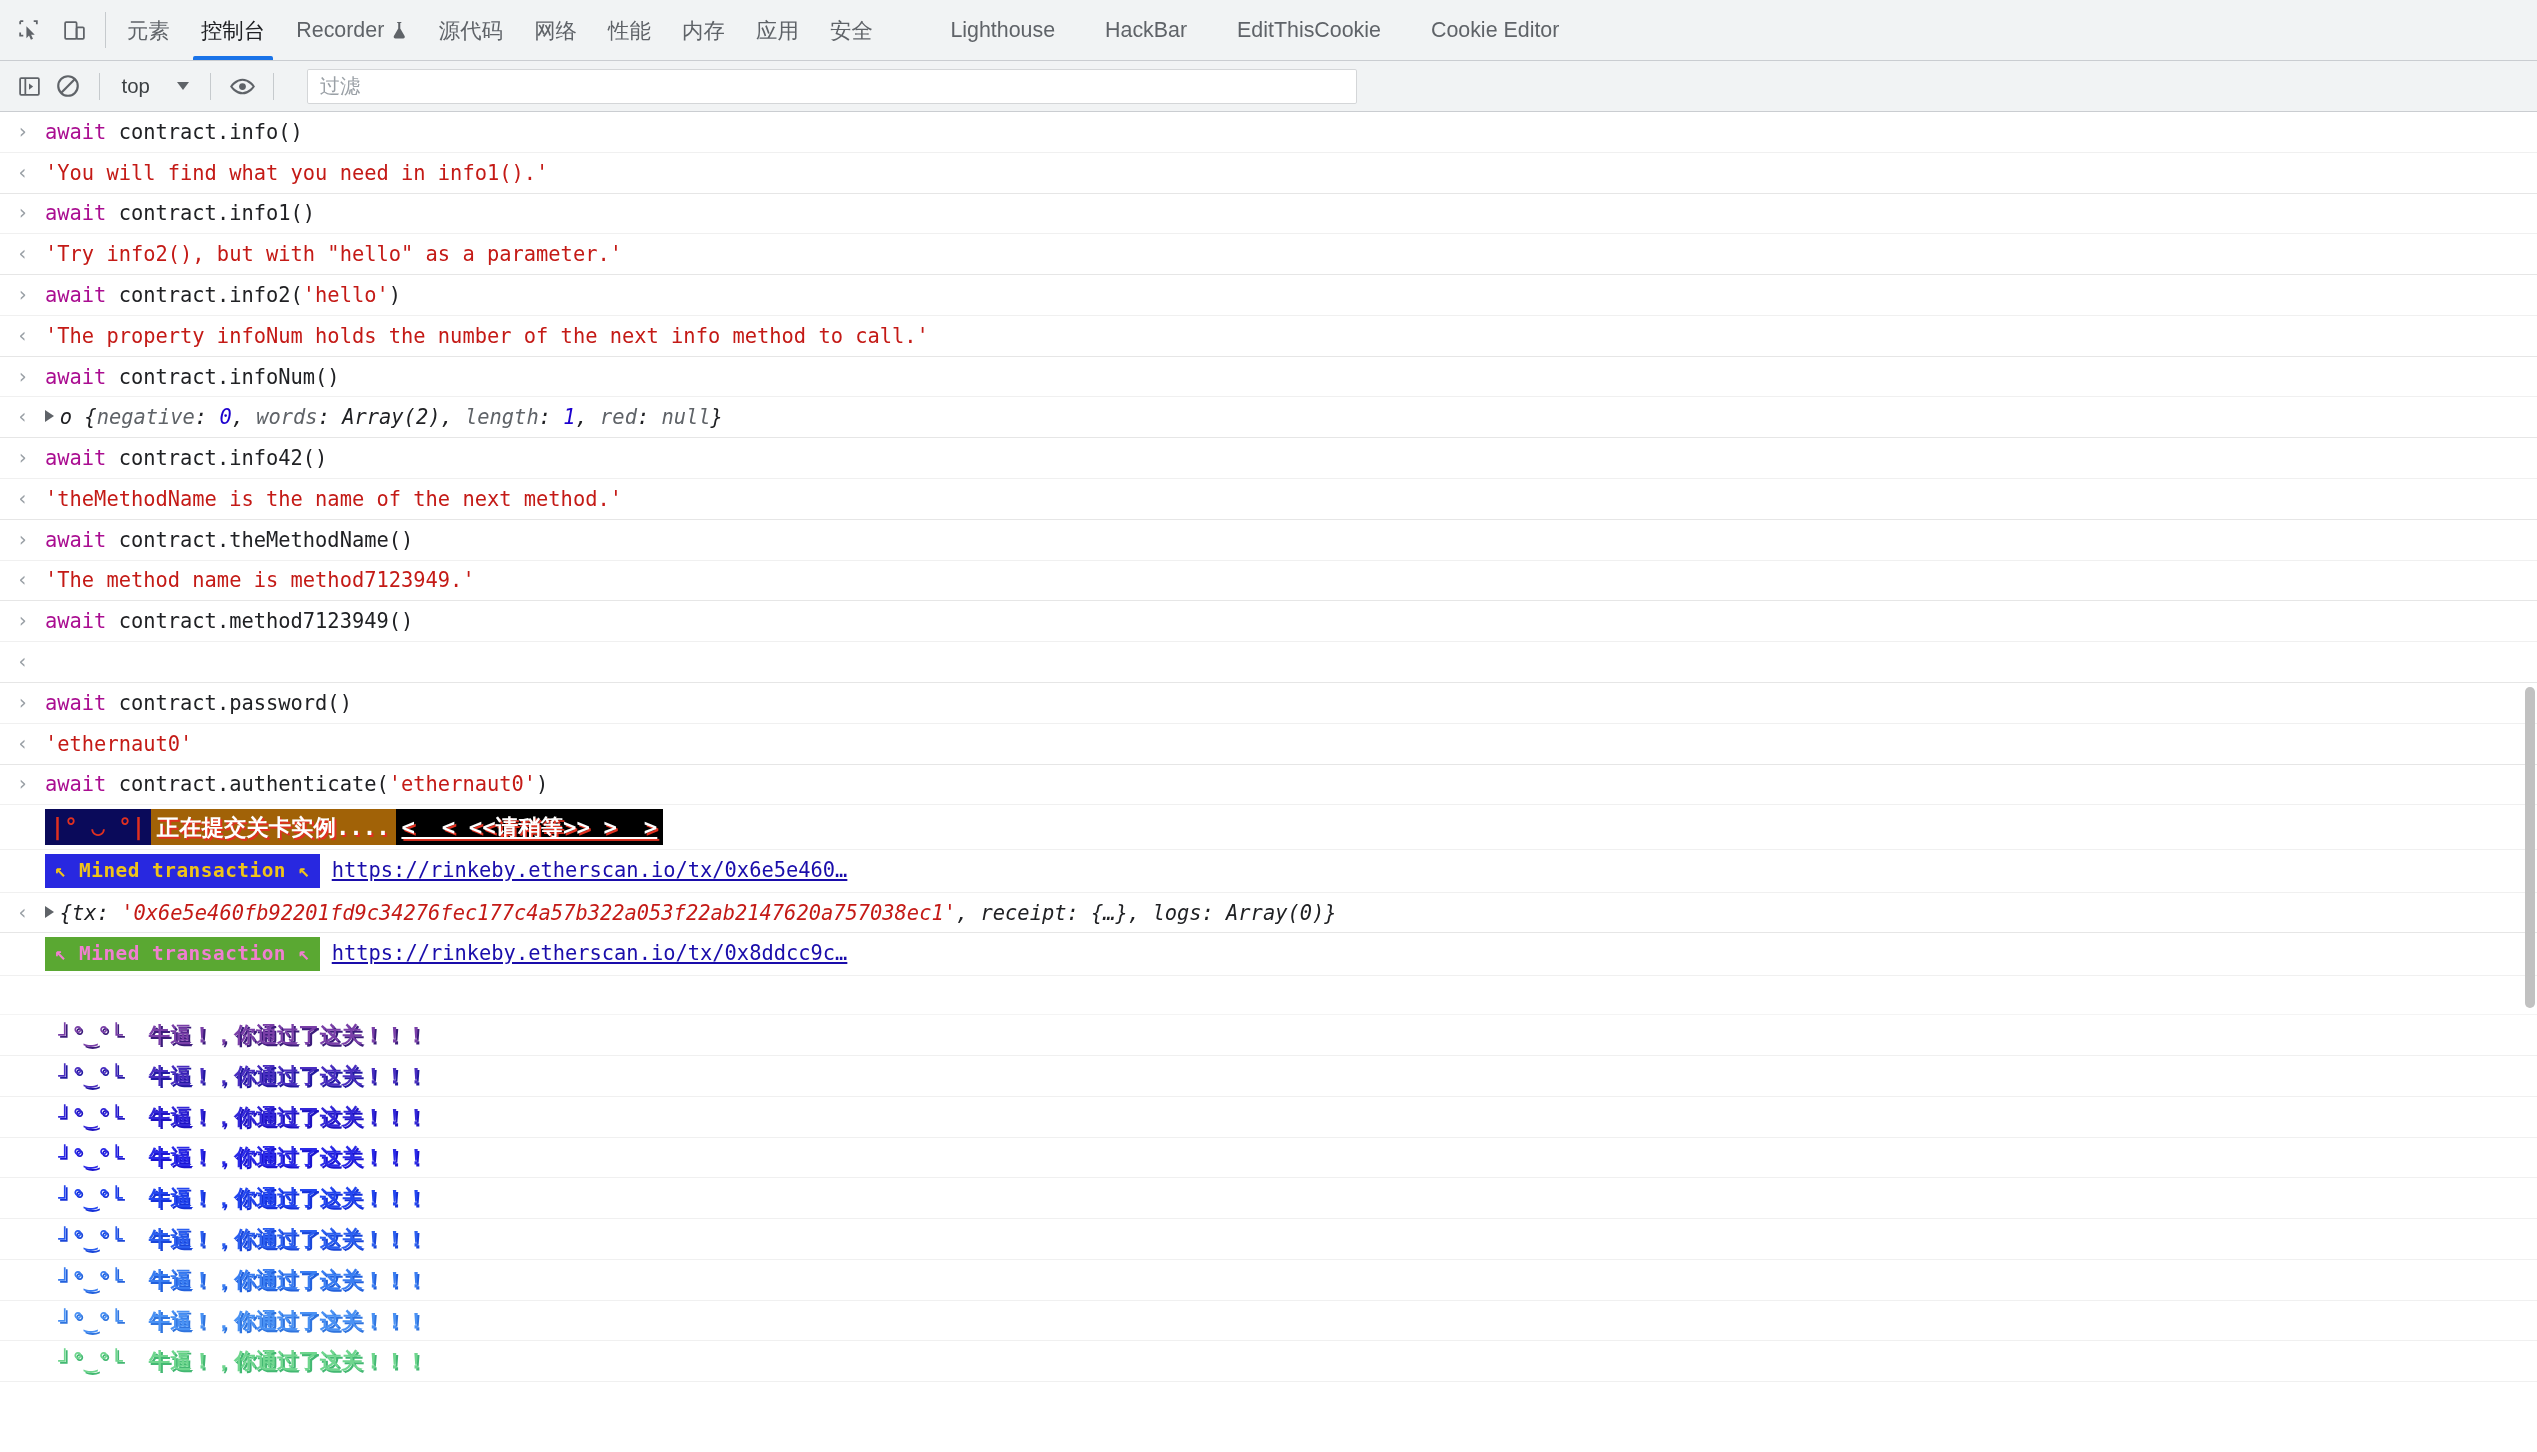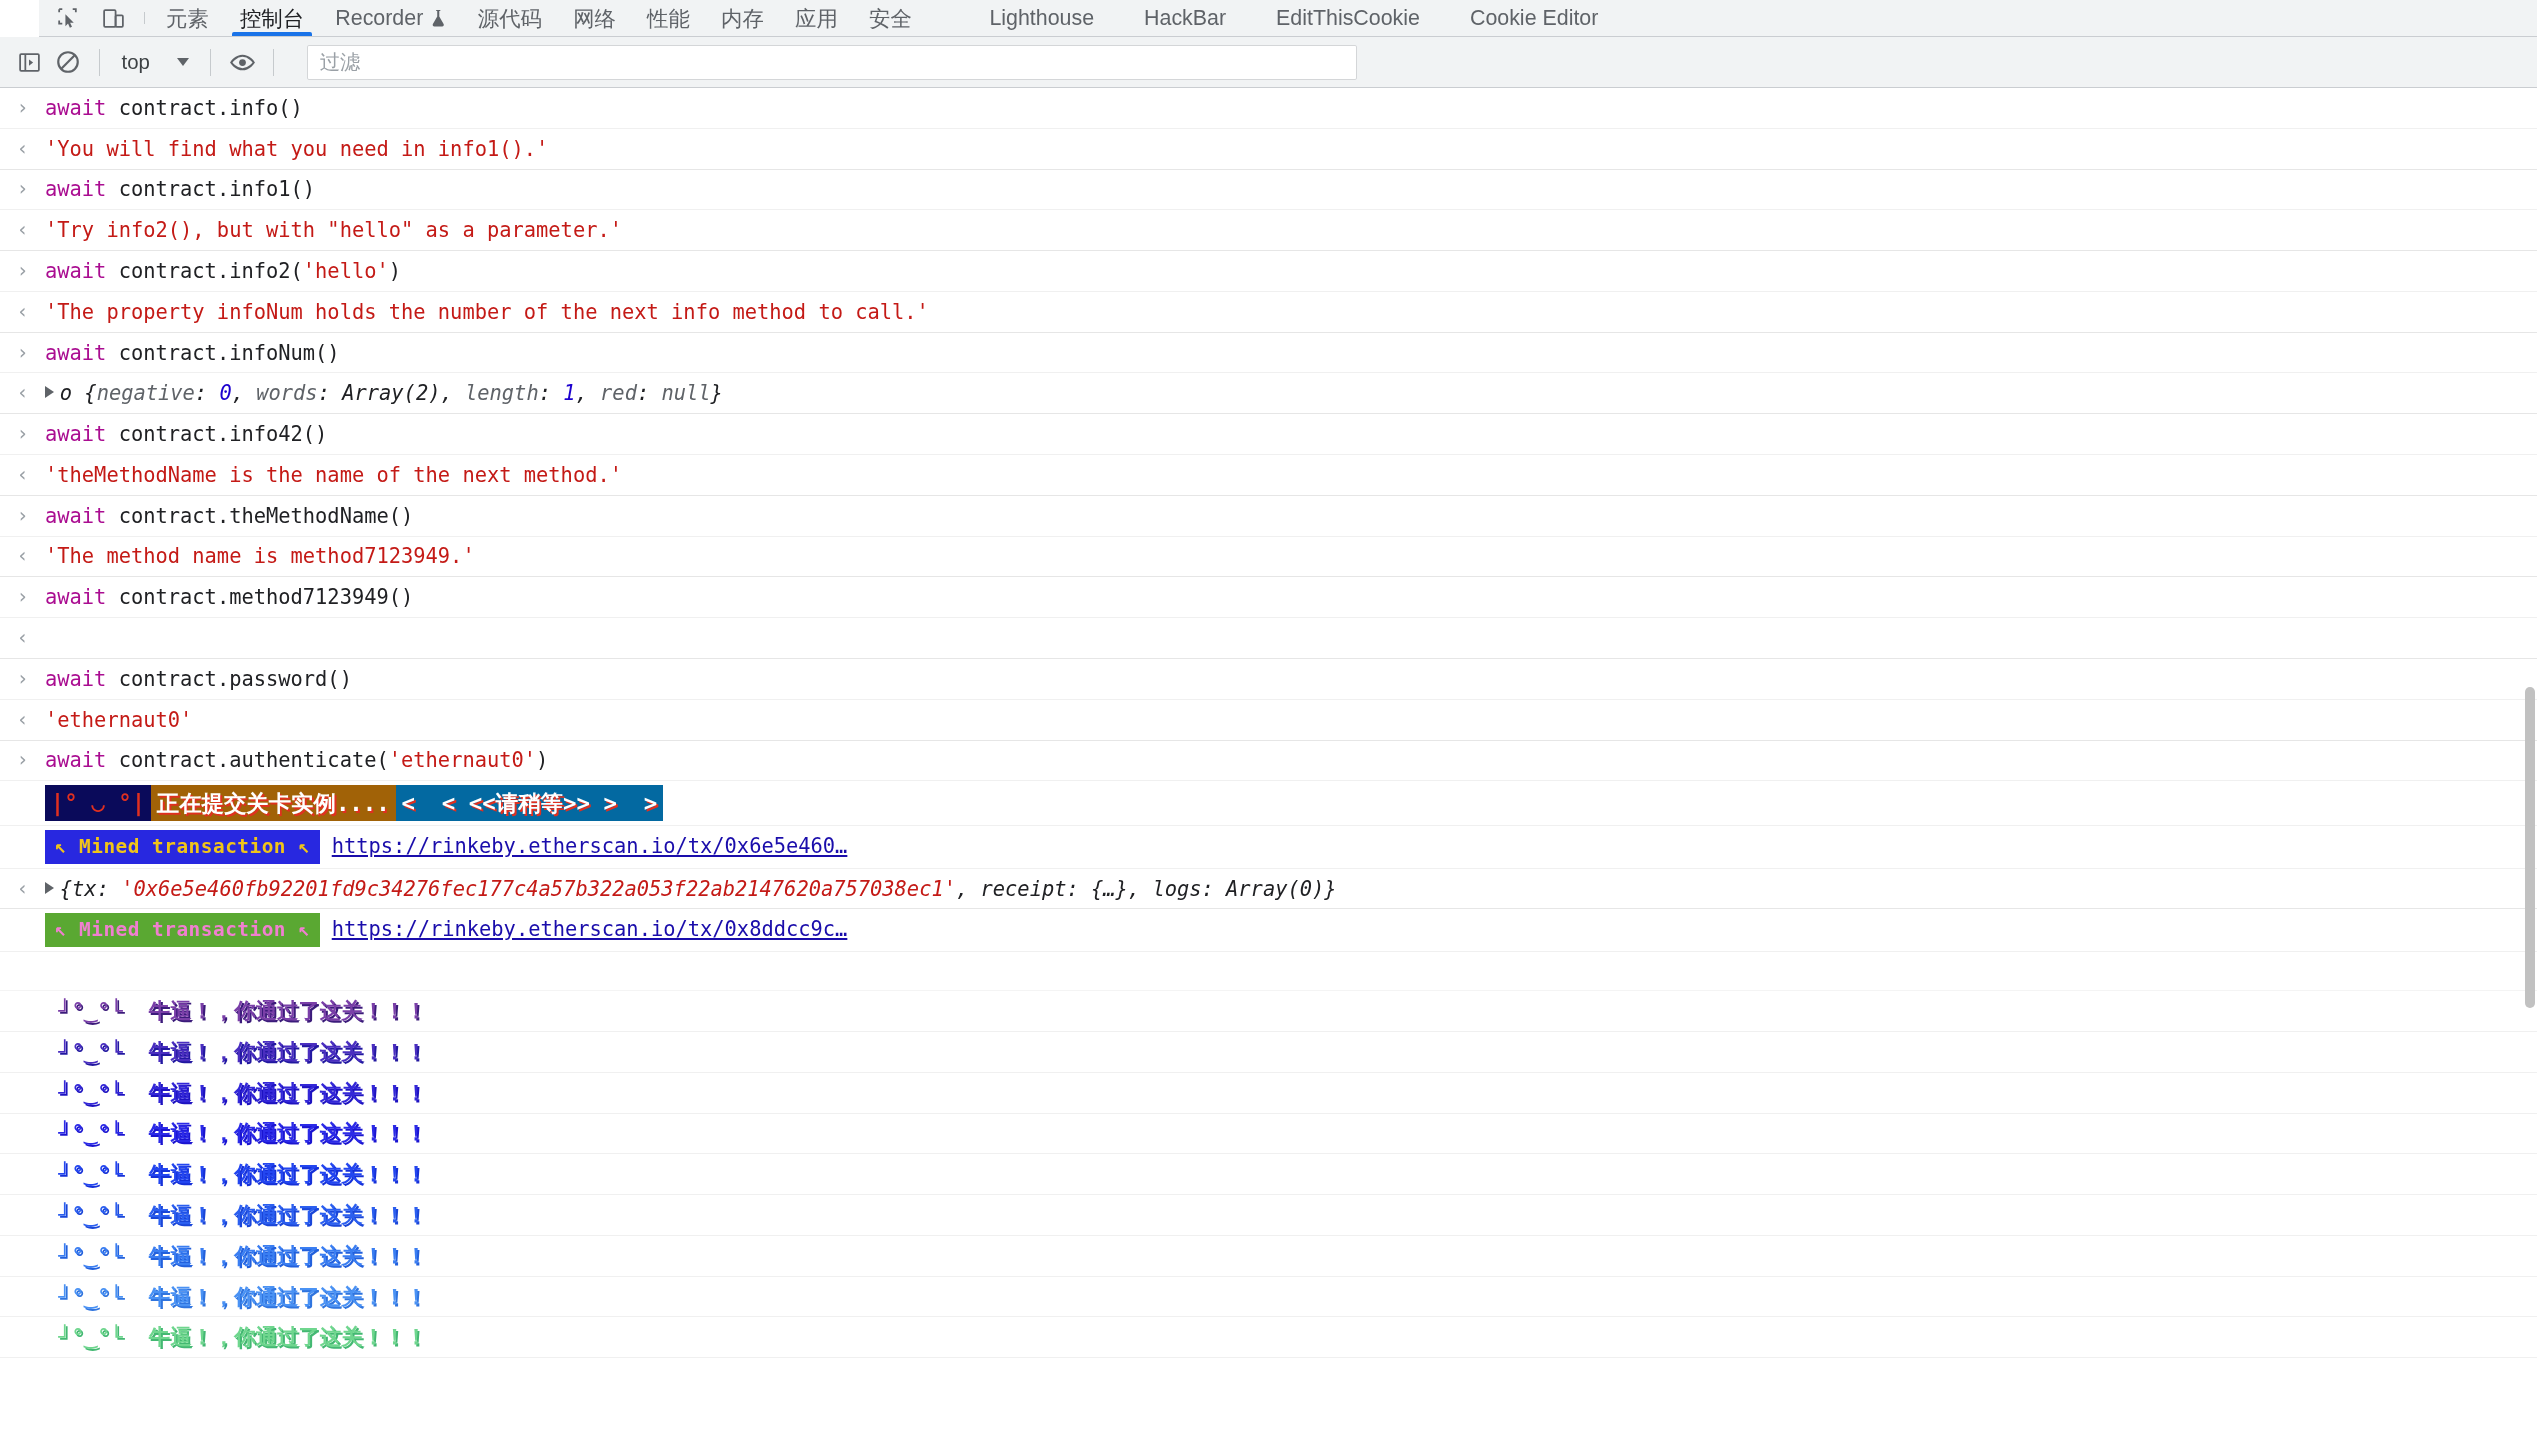--- a/index.html
+++ b/index.html
@@ -8,25 +8,24 @@
     width: 2538px; height: 1453px;
     background: #ffffff;
     font-family: "Liberation Sans", sans-serif;
     overflow: hidden;
   }
 
   
   .tabstrip {
     display: flex;
     align-items: stretch;
-    height: 37px;
+    height: 61px;
     background: #f1f3f4;
     border-bottom: 1px solid #cacdd1;
     position: relative;
-    margin-left: 39px;
   }
   .tb-icons {
     display: flex; align-items: center;
     padding: 0 9.7px 0 13.6px;
     gap: 17.5px;
   }
   .tb-icon {
     width: 29px; height: 29px;
     display: flex; align-items: center; justify-content: center;
     color: #5f6368;
@@ -386,21 +385,21 @@
     <div class="gutter">›</div>
     <div class="msg-body"><span class="kw">await</span><span class="plain">&nbsp;contract.authenticate(</span><span class="str">'ethernaut0'</span><span class="plain">)</span></div>
   </div>
 
 
   <div class="msg">
     <div class="gutter"></div>
     <div class="msg-body banner-row">
       <span class="banner-seg" id="bn-face" style="background: rgb(10, 10, 90); color: rgb(224, 48, 32);">|° ◡ °|</span>
       <span class="banner-seg" id="bn-msg" style="background: #a16207; color: rgb(255, 255, 255); text-shadow: rgb(224, 48, 32) 1.9px 1.9px 0px;">正在提交关卡实例....</span>
-      <span class="banner-seg" id="bn-wait" style="background: #0369a1; color: rgb(255, 255, 255); text-shadow: rgb(224, 48, 32) 1.9px 1.9px 0px;">&lt;  &lt; &lt;&lt;请稍等&gt;&gt; &gt;  &gt;</span>
+      <span class="banner-seg" id="bn-wait" style="background: #000000; color: rgb(255, 255, 255); text-shadow: rgb(224, 48, 32) 1.9px 1.9px 0px; text-decoration: underline;">&lt;  &lt; &lt;&lt;请稍等&gt;&gt; &gt;  &gt;</span>
     </div>
   </div>
 
 
   <div class="msg">
     <div class="gutter"></div>
     <div class="msg-body"><span class="badge" id="b2" style="background: rgb(40, 40, 224); color: rgb(240, 196, 25);">↖ Mined transaction ↖</span><a class="link badge-link">https://rinkeby.etherscan.io/tx/0x6e5e460…</a></div>
   </div>
 
   <div class="msg group-end">

